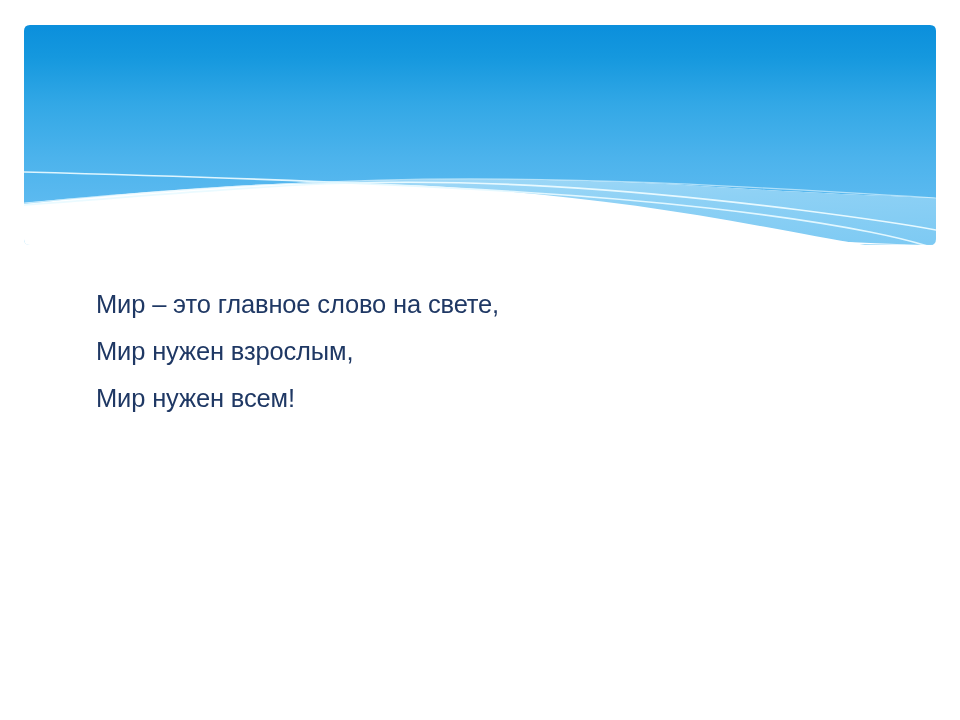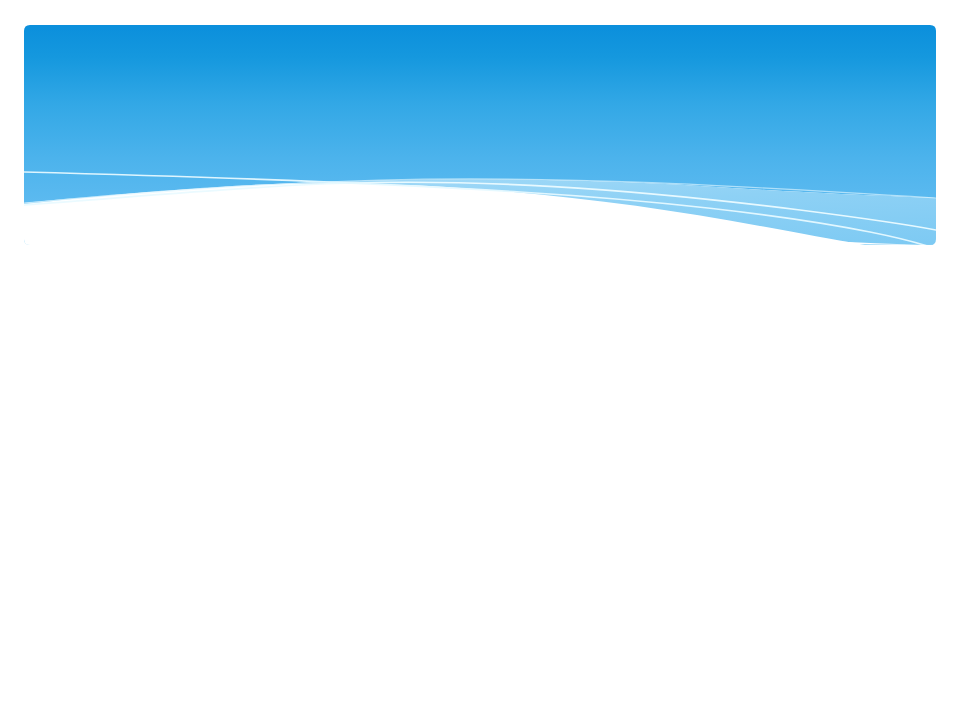--- a/index.html
+++ b/index.html
@@ -114,15 +114,18 @@
                  C 650,200 780,214 870,232
                  C 905,239 925,245 936,249"></path>
 
         <path fill="none" stroke="#dff6ff" stroke-width="1.1" opacity="0.65" d="M 24,203 C 120,195 240,184 380,180 C 560,175 740,186 936,198"></path>
 
       </g>
     </svg>
   </div>
 
   <div id="body-text">
+    <div class="text-line">Мир – это главное слово на свете,</div>
+    <div class="text-line">Мир нужен взрослым,</div>
+    <div class="text-line">Мир нужен всем!</div>
   </div>
 
 </div>
 
 </body></html>

